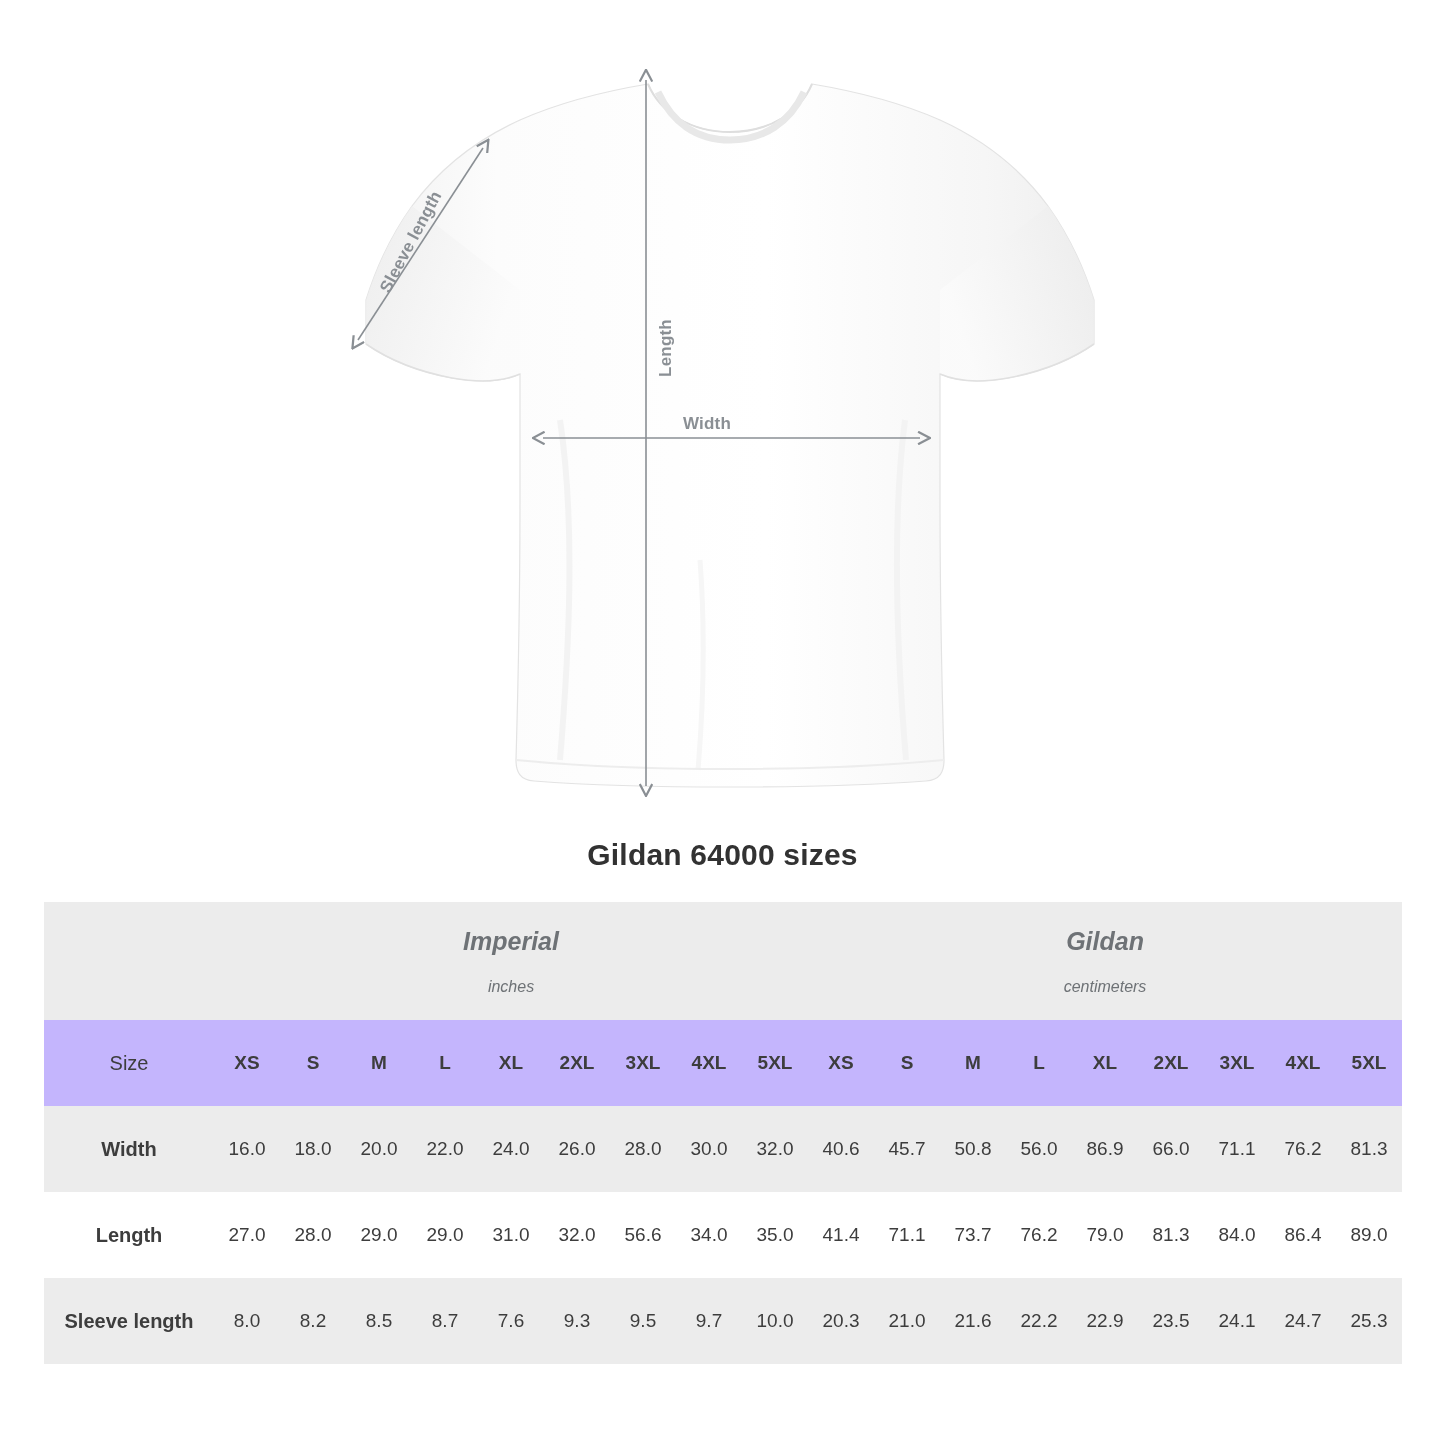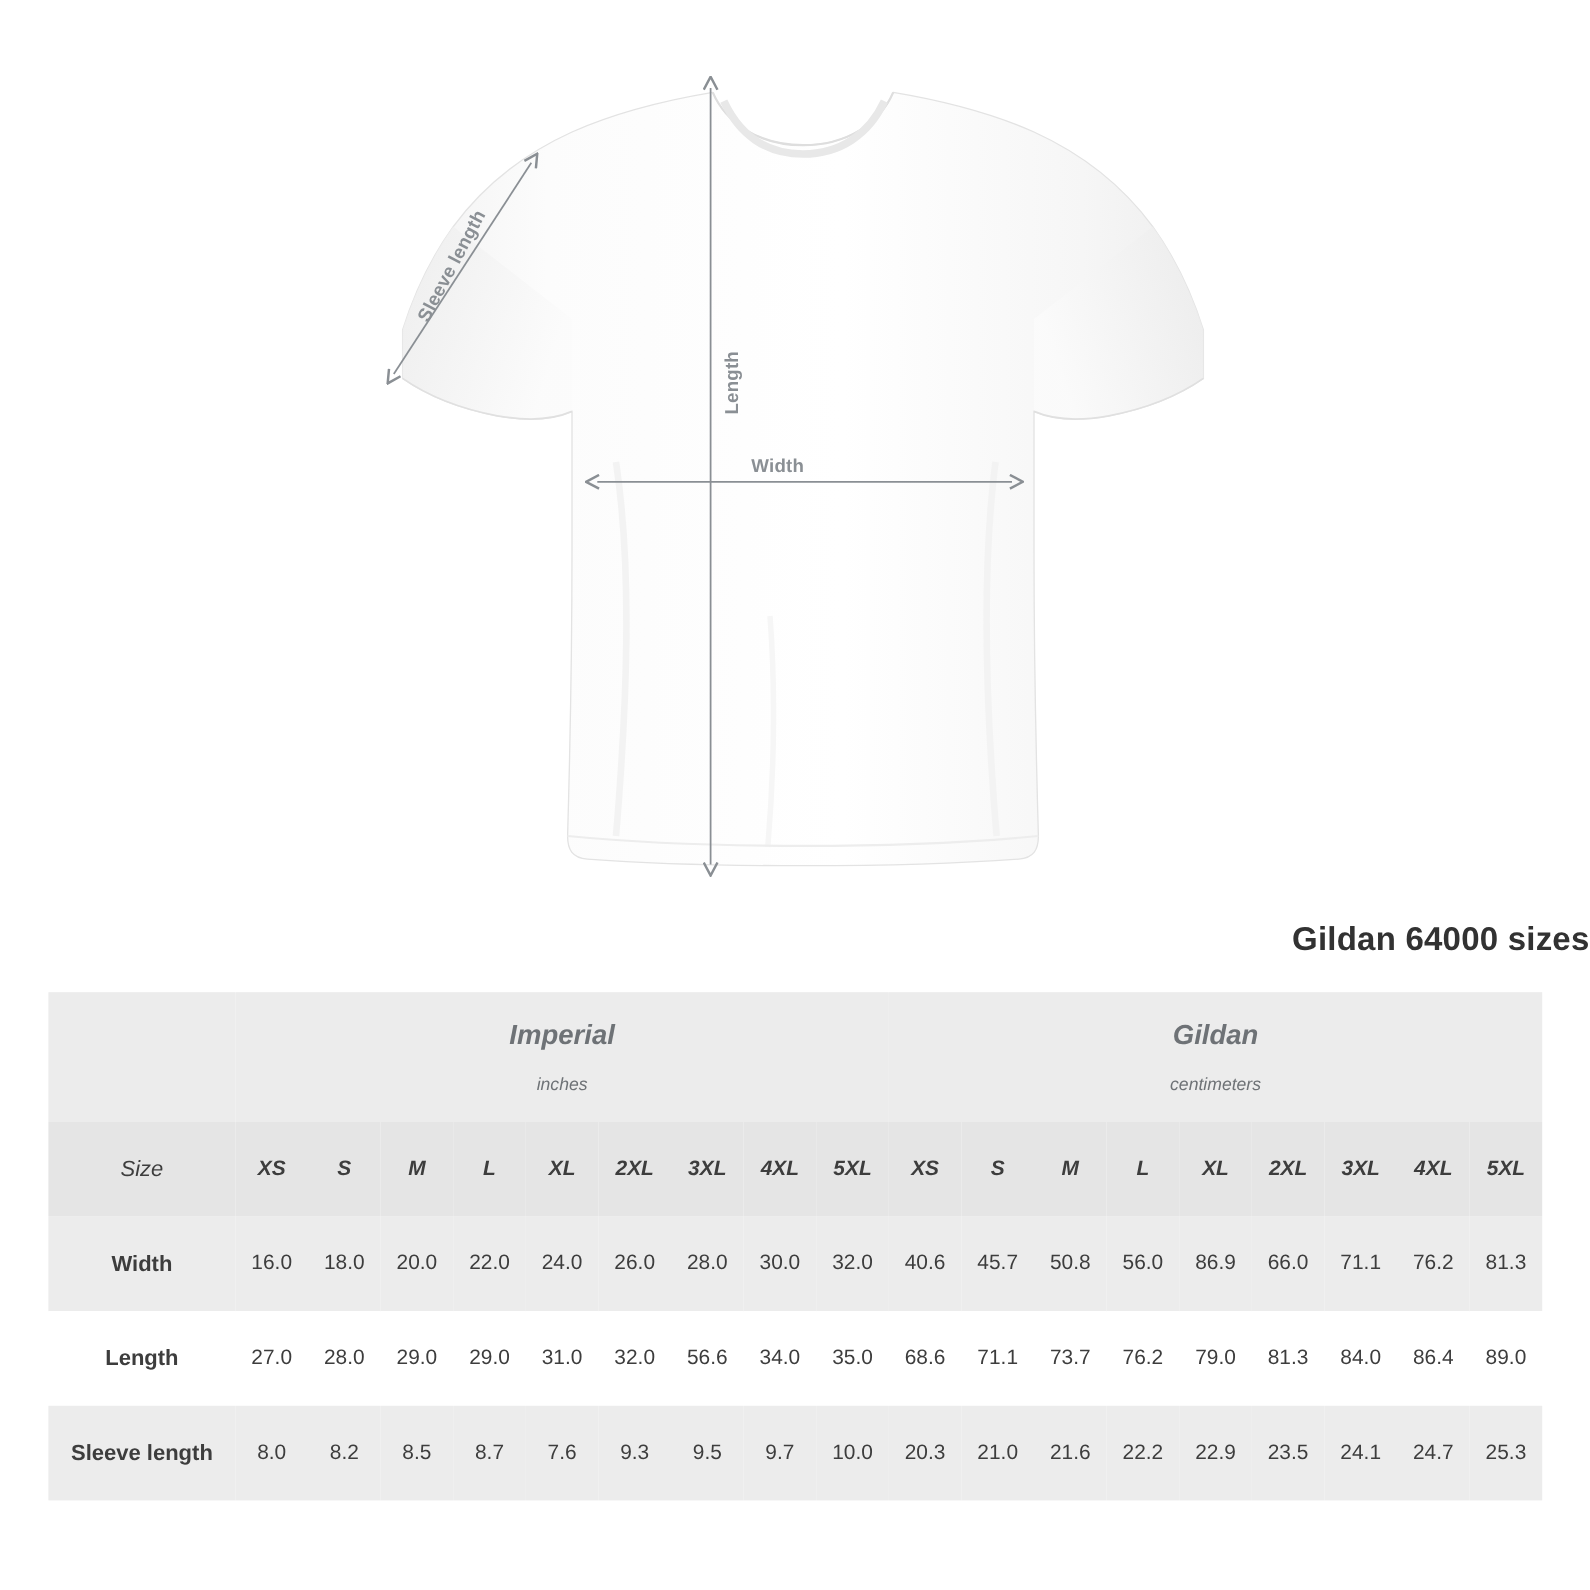--- a/index.html
+++ b/index.html
@@ -54,21 +54,21 @@
     transform: rotate(-90deg);
     transform-origin: center center;
   }
   .dim-width {
     left: 683px;
     top: 414px;
   }
 
   
   .title-block {
-    text-align: right;
+    text-align: center;
     margin-top: 18px;
   }
   .chart-title {
     font-size: 30px;
     font-weight: bold;
     color: #323232;
     margin: 0;
     letter-spacing: 0.2px;
   }
   .chart-note {
@@ -112,22 +112,21 @@
     font-style: italic;
     color: #6e7276;
     margin-top: 20px;
   }
   .unit-blank {
     background: #ececec;
   }
 
   
   .row-head {
-    background: #e5e5e5;
-    font-style: italic;
+    background: #c4b5fd;
   }
   .row-head td {
     height: 84px;
     font-size: 20px;
     font-weight: bold;
     color: #3d3d3d;
   }
   .row-head td.size-code {
     font-size: 19px;
     font-weight: bold;
@@ -330,21 +329,21 @@
           <td class="rowlabel">Length</td>
           <td>27.0</td>
           <td>28.0</td>
           <td>29.0</td>
           <td>29.0</td>
           <td>31.0</td>
           <td>32.0</td>
           <td>56.6</td>
           <td>34.0</td>
           <td>35.0</td>
-          <td>68.6</td>
+          <td>41.4</td>
           <td>71.1</td>
           <td>73.7</td>
           <td>76.2</td>
           <td>79.0</td>
           <td>81.3</td>
           <td>84.0</td>
           <td>86.4</td>
           <td>89.0</td>
         </tr>
 

